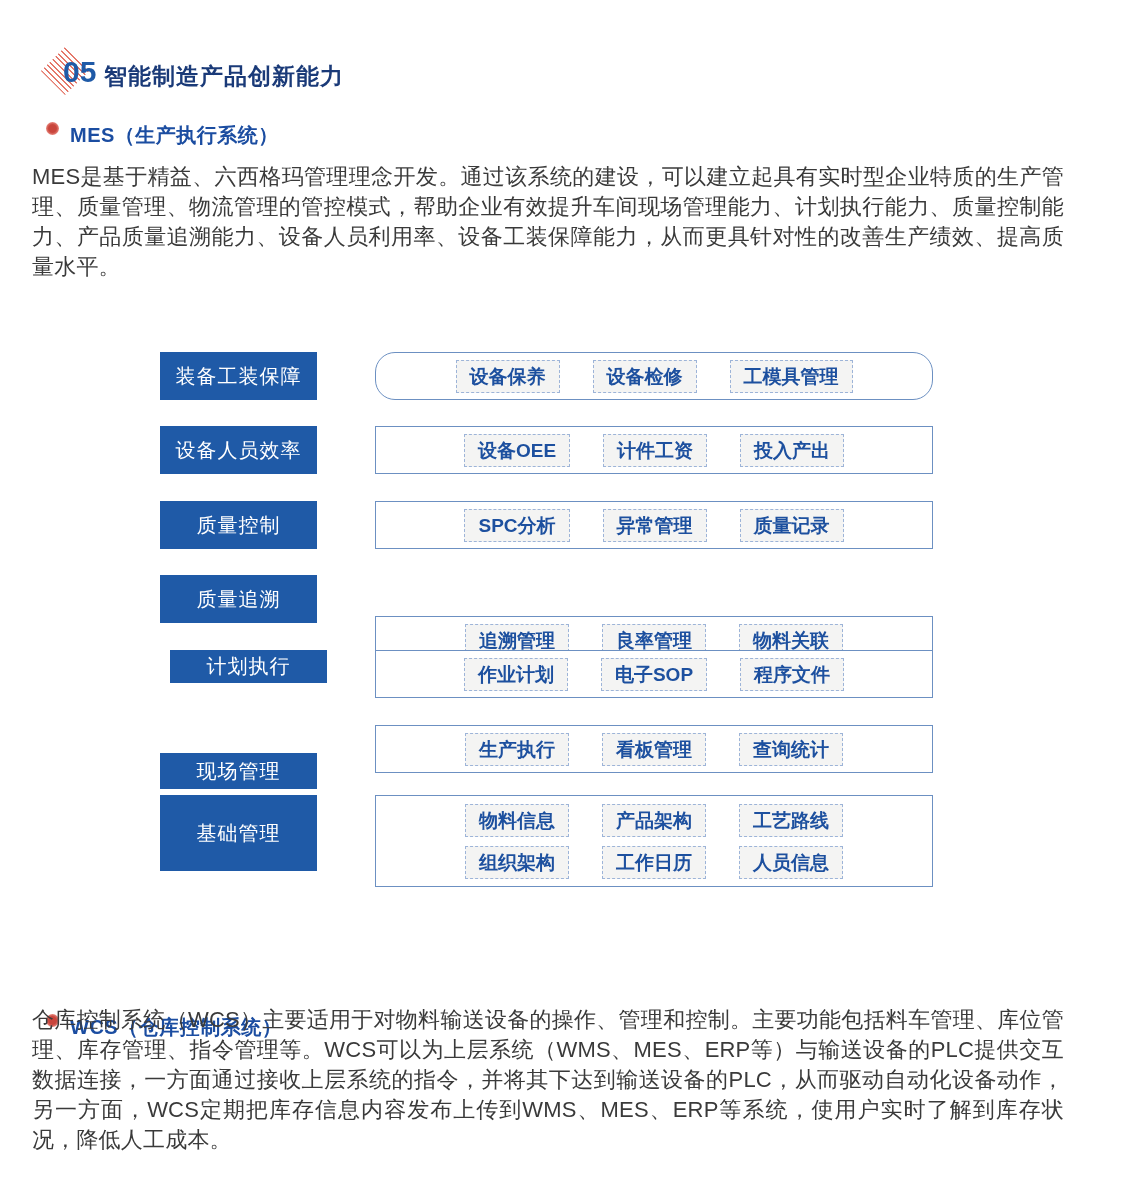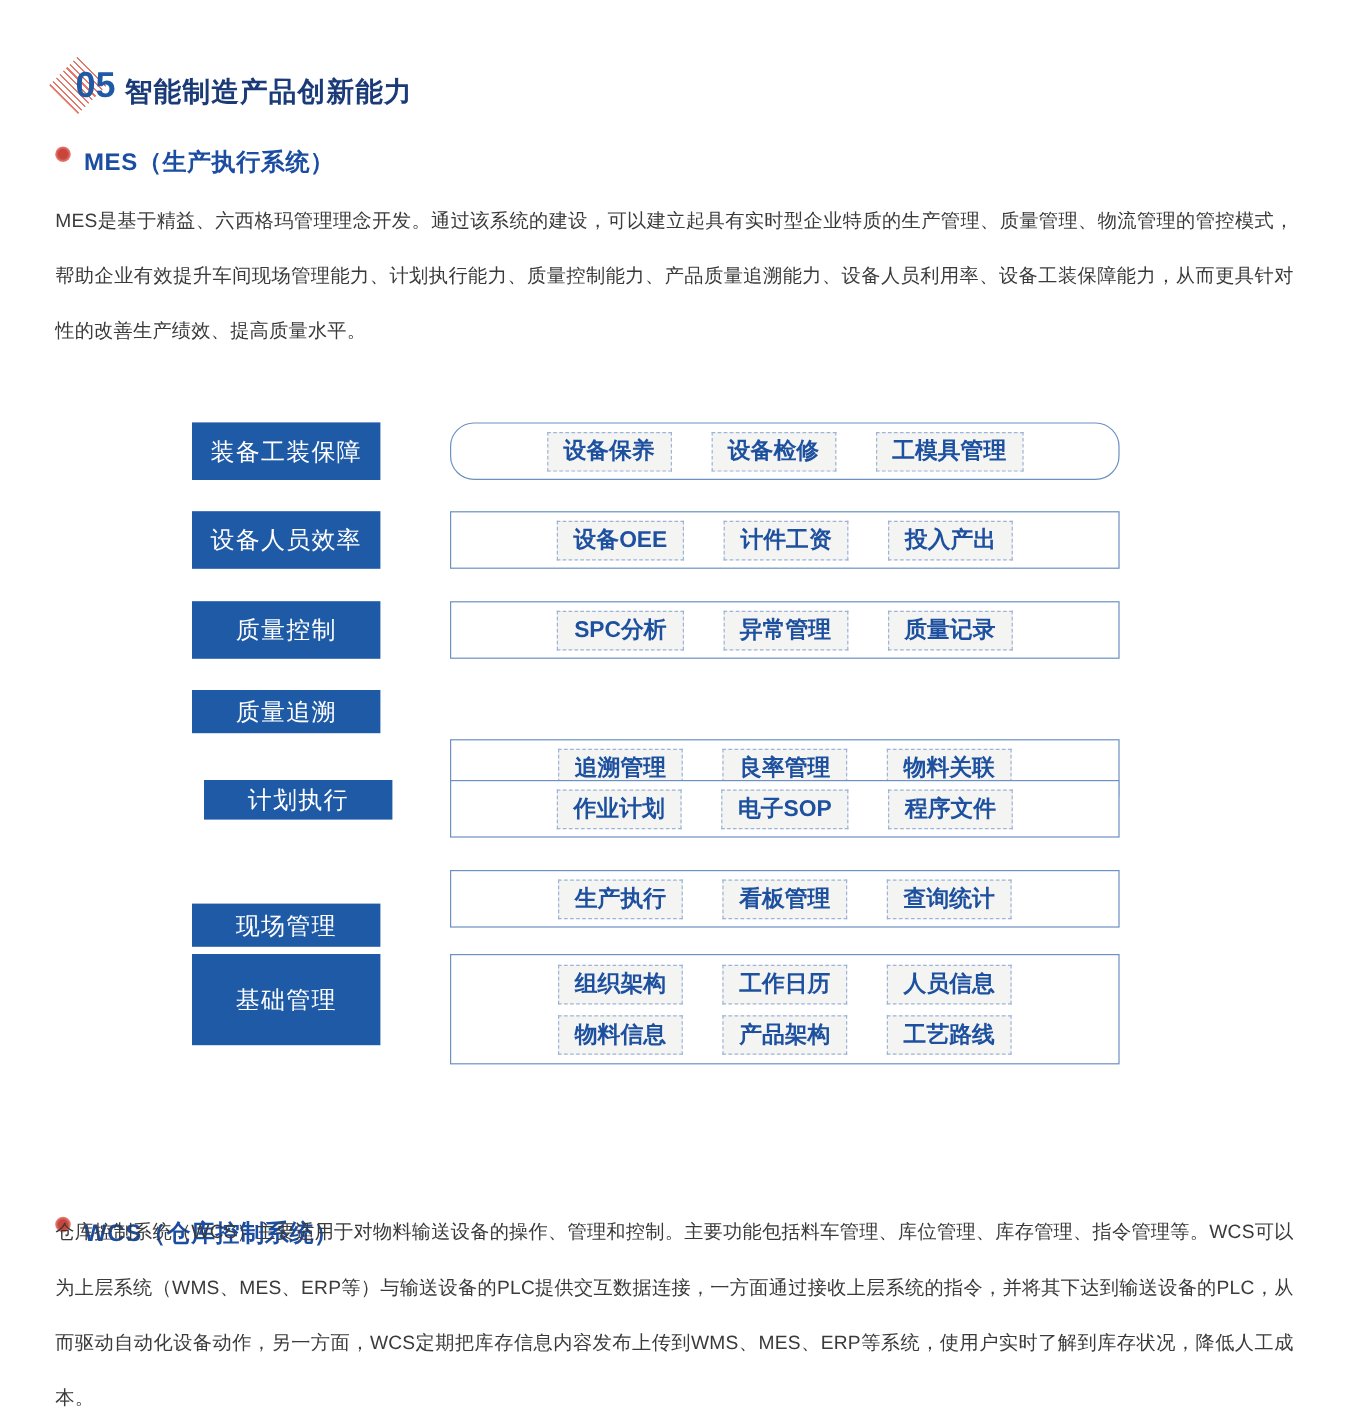--- a/index.html
+++ b/index.html
@@ -35,22 +35,22 @@
     width:13px;height:13px;border-radius:50%;flex:0 0 13px;
     background:radial-gradient(circle at 50% 50%,
       #c9453c 42%, #e98a80 72%, #f6cdc7 100%);
   }
   .heading-text{
     font-size:20px;font-weight:bold;color:var(--heading-blue);
     letter-spacing:.5px;white-space:nowrap;
   }
   
   .body-para{
-    position:absolute;left:46px;width:1032px;
-    font-size:16px;line-height:46px;color:var(--body-text);
+    position:absolute;left:32px;width:1032px;
+    font-size:22px;line-height:30px;color:var(--body-text);
     text-align:justify;letter-spacing:.2px;
   }
   
   #diagram{position:absolute;left:0;top:0;width:1122px;}
   .diagram-row{position:absolute;left:0;width:1122px;}
   .row-label{
     position:absolute;left:160px;width:157px;box-sizing:border-box;
     background:var(--accent-blue);color:#ffffff;
     font-size:20px;font-weight:normal;letter-spacing:1px;
     display:flex;align-items:center;justify-content:center;
@@ -110,21 +110,21 @@
       <div class="row-label" style="height: 48px;">质量控制</div>
       <div class="row-panel" style="height: 48px;">
         <div class="chip-line">
           <div class="chip">SPC分析</div>
           <div class="chip">异常管理</div>
           <div class="chip">质量记录</div>
         </div>
       </div>
     </div>
     <div class="diagram-row" style="top: 575px;">
-      <div class="row-label" style="height: 36px;">质量追溯</div>
+      <div class="row-label" style="height: 48px;">质量追溯</div>
       <div class="row-panel" style="height: 48px; margin-top: 41px;">
         <div class="chip-line">
           <div class="chip">追溯管理</div>
           <div class="chip">良率管理</div>
           <div class="chip">物料关联</div>
         </div>
       </div>
     </div>
     <div class="diagram-row" style="top: 650px;">
       <div class="row-label" style="height: 33px; margin-left: 10px;">计划执行</div>
@@ -143,28 +143,28 @@
           <div class="chip">生产执行</div>
           <div class="chip">看板管理</div>
           <div class="chip">查询统计</div>
         </div>
       </div>
     </div>
     <div class="diagram-row" style="top: 795px;">
       <div class="row-label" style="height: 76px;">基础管理</div>
       <div class="row-panel" style="height: 92px;">
         <div class="chip-line">
+          <div class="chip">物料信息</div>
+          <div class="chip">产品架构</div>
+          <div class="chip">工艺路线</div>
+        </div>
+        <div class="chip-line">
           <div class="chip">组织架构</div>
           <div class="chip">工作日历</div>
           <div class="chip">人员信息</div>
-        </div>
-        <div class="chip-line">
-          <div class="chip">物料信息</div>
-          <div class="chip">产品架构</div>
-          <div class="chip">工艺路线</div>
         </div>
       </div>
     </div>
   </div>
 
 <div class="section-heading" style="top:1014px;">
   <span class="bullet"></span>
   <span class="heading-text">WCS（仓库控制系统）</span>
 </div>
 

